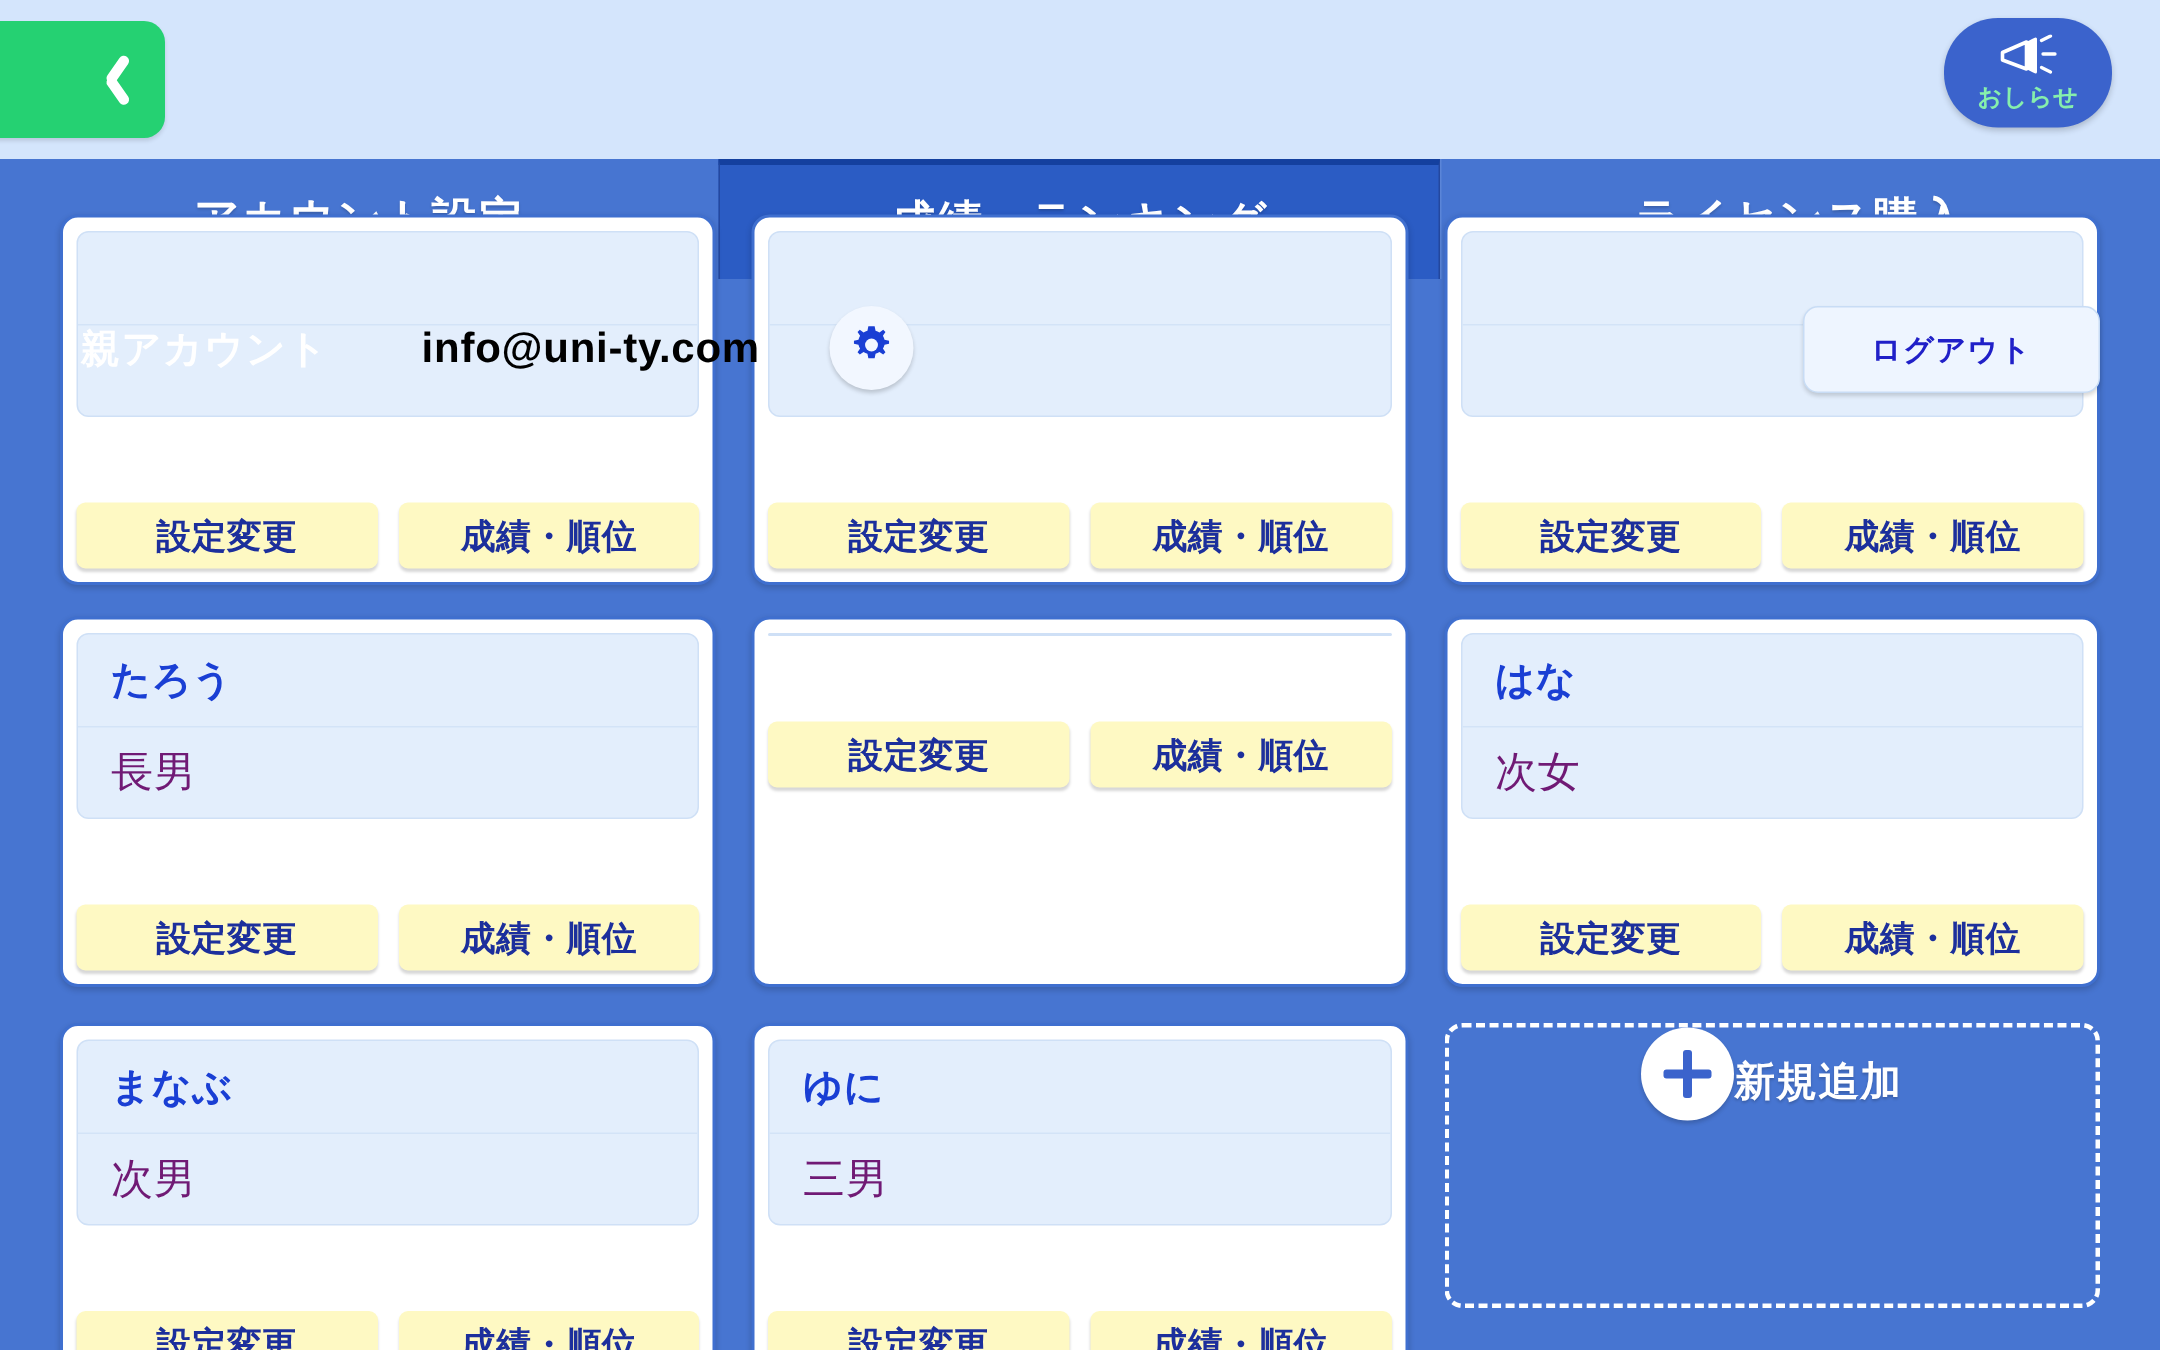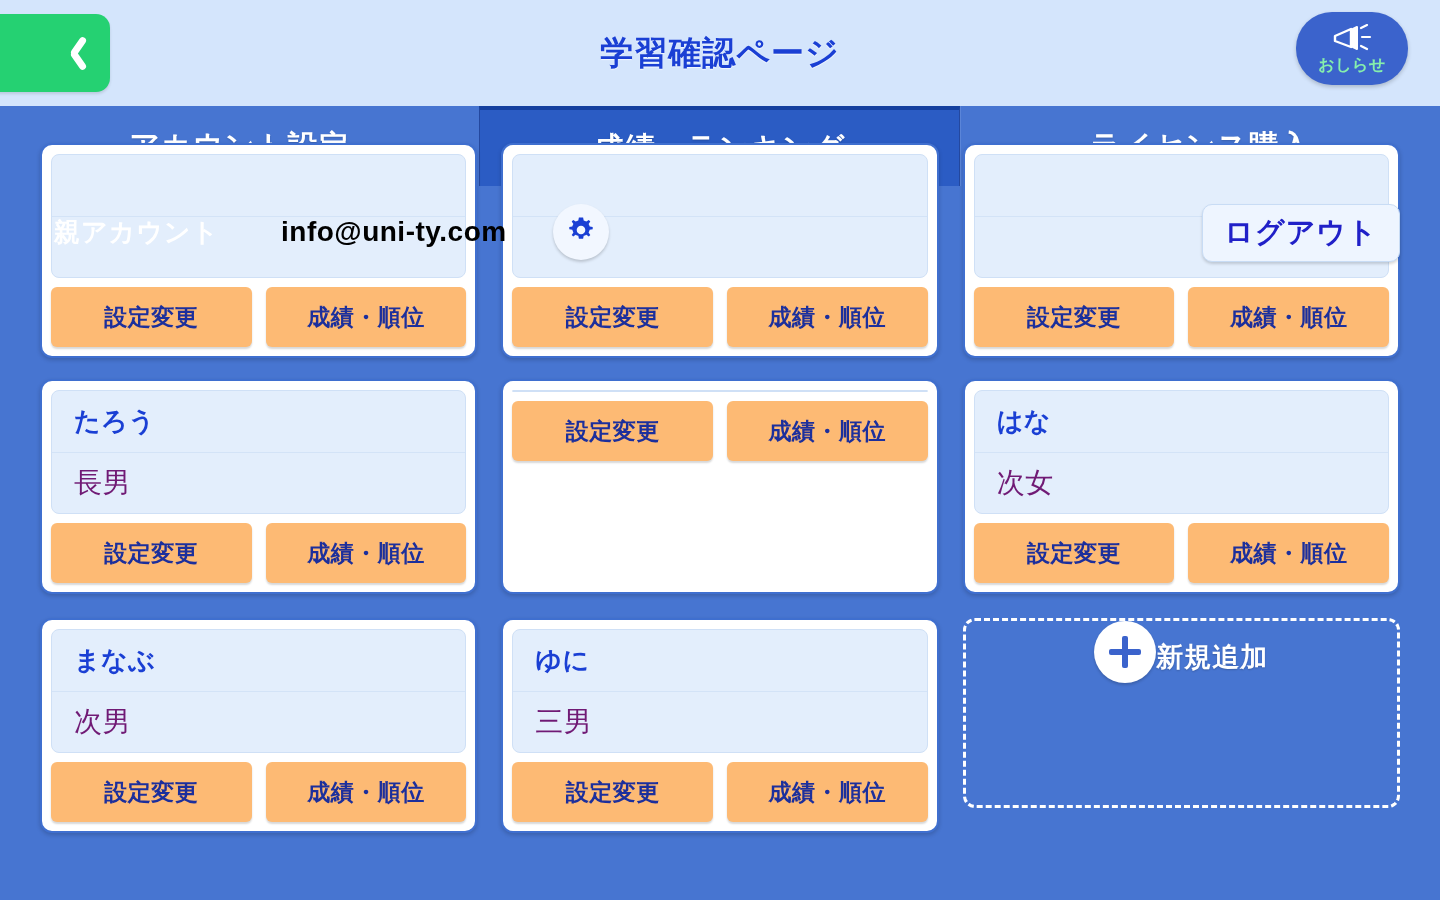--- a/index.html
+++ b/index.html
@@ -157,21 +157,21 @@
     top: 18px;
     width: 198px;
     height: 58px;
     background: #eef5ff;
     border: 1px solid #c8dcf5;
     border-radius: 10px;
     display: flex;
     align-items: center;
     justify-content: center;
     color: #2020c8;
-    font-size: 29px;
+    font-size: 20px;
     font-weight: bold;
     letter-spacing: 1px;
     box-shadow: 0 2px 3px rgba(0,0,0,0.16);
     cursor: pointer;
   }
 
   
   .grid {
     padding: 0 40px;
     display: grid;
@@ -220,32 +220,33 @@
     letter-spacing: 0.5px;
   }
 
   .card-actions {
     display: flex;
     gap: 14px;
     margin-top: 9px;
   }
   .btn-yellow {
     flex: 1;
-    height: 60px;
-    background: #fdba74;
+    height: 44px;
+    background: #fef9c3;
     border-radius: 6px;
     display: flex;
     align-items: center;
     justify-content: center;
     color: #1c2f9c;
     font-size: 23px;
     font-weight: bold;
     letter-spacing: 0.5px;
     box-shadow: 0 2px 2px rgba(0,0,0,0.16);
     cursor: pointer;
+    margin-top: 48px;
   }
 
   
   .add-card {
     border: 3px dashed #ffffff;
     border-radius: 12px;
     margin-bottom: 24px;
     height: 190px;
     display: flex;
     flex-direction: row;
@@ -281,21 +282,20 @@
 </style>
 </head>
 <body>
 
 <div class="header">
 
   <div class="back-button">
     <span class="chevron-left"></span>
   </div>
 
-  <div class="page-title">学習確認ページ</div>
 
   <div class="notify-button">
     <span class="megaphone">
       <svg width="42" height="28" viewBox="0 0 42 28">
         <path d="M4 12 L20 5 L20 23 L4 17 Z" fill="none" stroke="#ffffff" stroke-width="2.4" stroke-linejoin="round"></path>
         <path d="M20 6 L26 3 L26 25 L20 22 Z" fill="#ffffff" stroke="#ffffff" stroke-width="2" stroke-linejoin="round"></path>
         <line x1="30" y1="4" x2="36" y2="1" stroke="#ffffff" stroke-width="2.2" stroke-linecap="round"></line>
         <line x1="31" y1="13" x2="39" y2="13" stroke="#ffffff" stroke-width="2.2" stroke-linecap="round"></line>
         <line x1="30" y1="22" x2="36" y2="25" stroke="#ffffff" stroke-width="2.2" stroke-linecap="round"></line>
       </svg>

